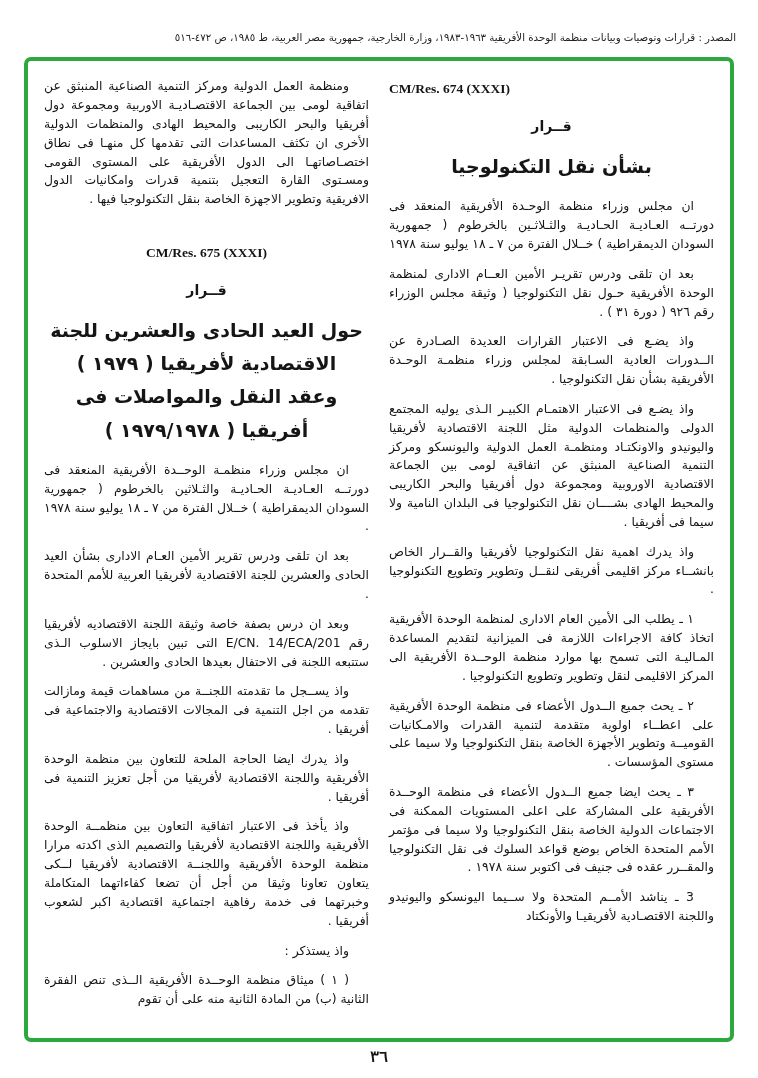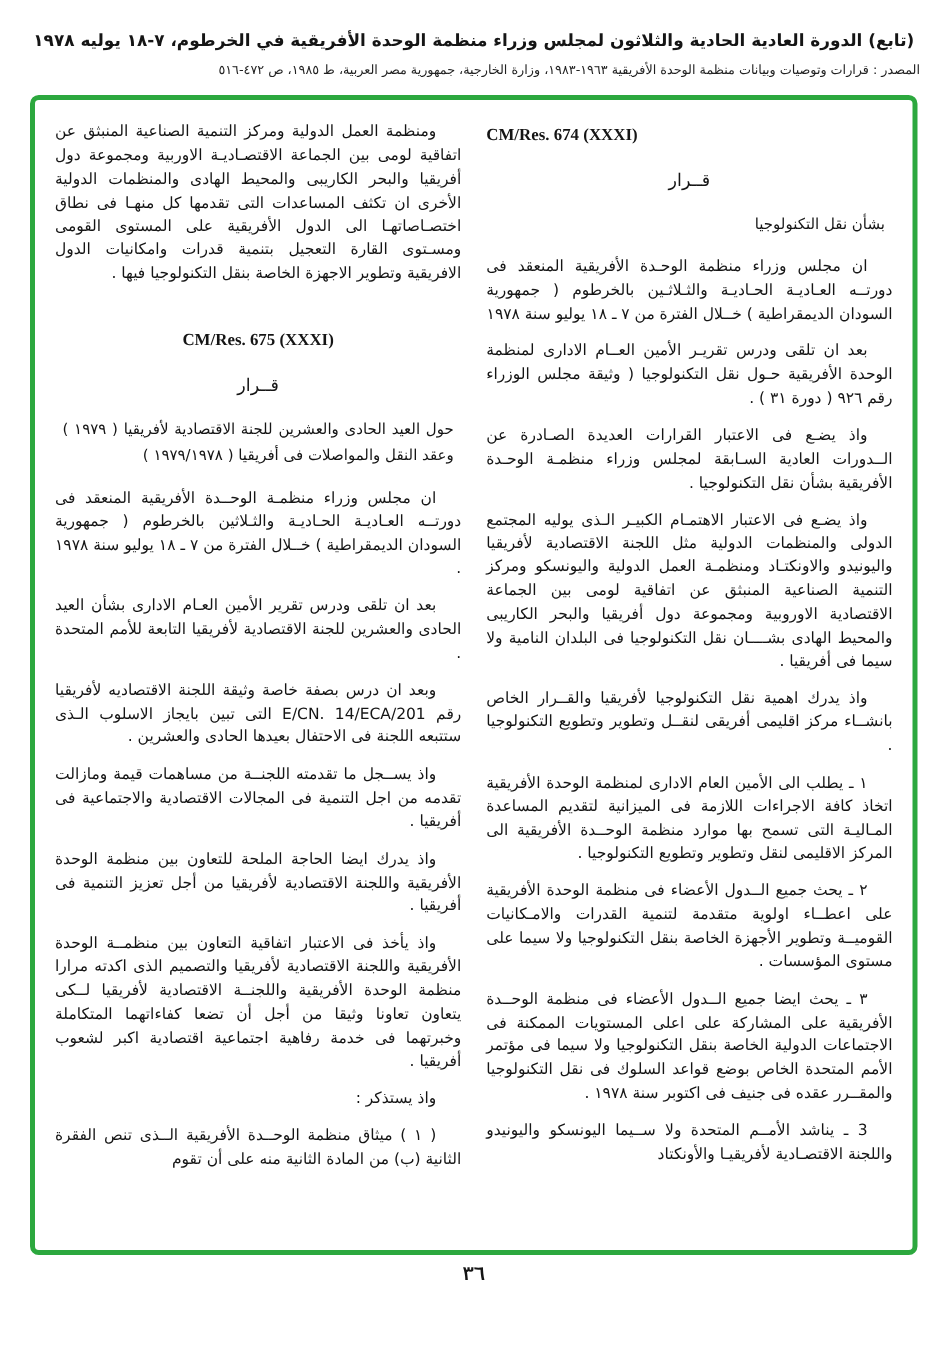--- a/index.html
+++ b/index.html
@@ -66,26 +66,27 @@
     text-align: left;
     unicode-bidi: embed;
     font-family: "Liberation Serif", "DejaVu Serif", serif;
     font-weight: bold;
     font-size: 13.5px;
     margin: 2px 0 16px;
   }
   .res-title {
     text-align: center;
     font-size: 14px;
-    font-weight: normal;
+    font-weight: bold;
     margin: 0 0 13px;
   }
   .res-subtitle {
-    font-size: 12px;
-    font-weight: normal;
+    text-align: center;
+    font-size: 19px;
+    font-weight: bold;
     line-height: 1.75;
     margin: 0 0 14px;
     padding: 0 6px;
   }
   .col-left .res-no { margin-top: 34px; text-align: center; }
   .doc-footer {
     text-align: center;
     margin-top: 4px;
     font-family: Liberation Mono, monospace;
   }
@@ -94,21 +95,20 @@
     font-weight: bold;
     font-size: 15px;
   }
 </style>
 </head>
 <body>
 
 <div class="page">
 
   <header class="doc-header">
-    <div class="hdr-line1">(تابع) الدورة العادية الحادية والثلاثون لمجلس وزراء منظمة الوحدة الأفريقية في الخرطوم، ٧-١٨ يوليه ١٩٧٨</div>
     <div class="hdr-line2">المصدر : قرارات وتوصيات وبيانات منظمة الوحدة الأفريقية ١٩٦٣-١٩٨٣، وزارة الخارجية، جمهورية مصر العربية، ط ١٩٨٥، ص ٤٧٢-٥١٦</div>
   </header>
 
   <div class="frame">
     <div class="columns">
 
       <section class="col col-right">
         <div class="res-no">CM/Res. 674 (XXXI)</div>
         <h2 class="res-title">قــرار</h2>
         <h3 class="res-subtitle">بشأن نقل التكنولوجيا</h3>
@@ -122,21 +122,21 @@
         <p>٣ ـ يحث ايضا جميع الــدول الأعضاء فى منظمة الوحــدة الأفريقية على المشاركة على اعلى المستويات الممكنة فى الاجتماعات الدولية الخاصة بنقل التكنولوجيا ولا سيما فى مؤتمر الأمم المتحدة الخاص بوضع قواعد السلوك فى نقل التكنولوجيا والمقــرر عقده فى جنيف فى اكتوبر سنة ١٩٧٨ .</p>
         <p>3 ـ يناشد الأمــم المتحدة ولا ســيما اليونسكو واليونيدو واللجنة الاقتصـادية لأفريقيـا والأونكتاد</p>
       </section>
 
       <section class="col col-left">
         <p>ومنظمة العمل الدولية ومركز التنمية الصناعية المنبثق عن اتفاقية لومى بين الجماعة الاقتصـاديـة الاوربية ومجموعة دول أفريقيا والبحر الكاريبى والمحيط الهادى والمنظمات الدولية الأخرى ان تكثف المساعدات التى تقدمها كل منهـا فى نطاق اختصـاصاتهـا الى الدول الأفريقية على المستوى القومى ومسـتوى القارة التعجيل بتنمية قدرات وامكانيات الدول الافريقية وتطوير الاجهزة الخاصة بنقل التكنولوجيا فيها .</p>
         <div class="res-no">CM/Res. 675 (XXXI)</div>
         <h2 class="res-title">قــرار</h2>
         <h3 class="res-subtitle">حول العيد الحادى والعشرين للجنة الاقتصادية لأفريقيا ( ١٩٧٩ ) وعقد النقل والمواصلات فى أفريقيا ( ١٩٧٩/١٩٧٨ )</h3>
         <p>ان مجلس وزراء منظمـة الوحــدة الأفريقية المنعقد فى دورتــه العـاديـة الحـاديـة والثـلاثين بالخرطوم ( جمهورية السودان الديمقراطية ) خــلال الفترة من ٧ ـ ١٨ يوليو سنة ١٩٧٨ .</p>
-        <p>بعد ان تلقى ودرس تقرير الأمين العـام الادارى بشأن العيد الحادى والعشرين للجنة الاقتصادية لأفريقيا التابعة للأمم المتحدة .</p>
+        <p>بعد ان تلقى ودرس تقرير الأمين العـام الادارى بشأن العيد الحادى والعشرين للجنة الاقتصادية لأفريقيا العربية للأمم المتحدة .</p>
         <p>وبعد ان درس بصفة خاصة وثيقة اللجنة الاقتصاديه لأفريقيا رقم E/CN. 14/ECA/201 التى تبين بايجاز الاسلوب الـذى ستتبعه اللجنة فى الاحتفال بعيدها الحادى والعشرين .</p>
         <p>واذ يســجل ما تقدمته اللجنــة من مساهمات قيمة ومازالت تقدمه من اجل التنمية فى المجالات الاقتصادية والاجتماعية فى أفريقيا .</p>
         <p>واذ يدرك ايضا الحاجة الملحة للتعاون بين منظمة الوحدة الأفريقية واللجنة الاقتصادية لأفريقيا من أجل تعزيز التنمية فى أفريقيا .</p>
         <p>واذ يأخذ فى الاعتبار اتفاقية التعاون بين منظمــة الوحدة الأفريقية واللجنة الاقتصادية لأفريقيا والتصميم الذى اكدته مرارا منظمة الوحدة الأفريقية واللجنــة الاقتصادية لأفريقيا لــكى يتعاون تعاونا وثيقا من أجل أن تضعا كفاءاتهما المتكاملة وخبرتهما فى خدمة رفاهية اجتماعية اقتصادية اكبر لشعوب أفريقيا .</p>
         <p>واذ يستذكر :</p>
         <p>( ١ ) ميثاق منظمة الوحــدة الأفريقية الــذى تنص الفقرة الثانية (ب) من المادة الثانية منه على أن تقوم</p>
       </section>
 
     </div>
   </div>

